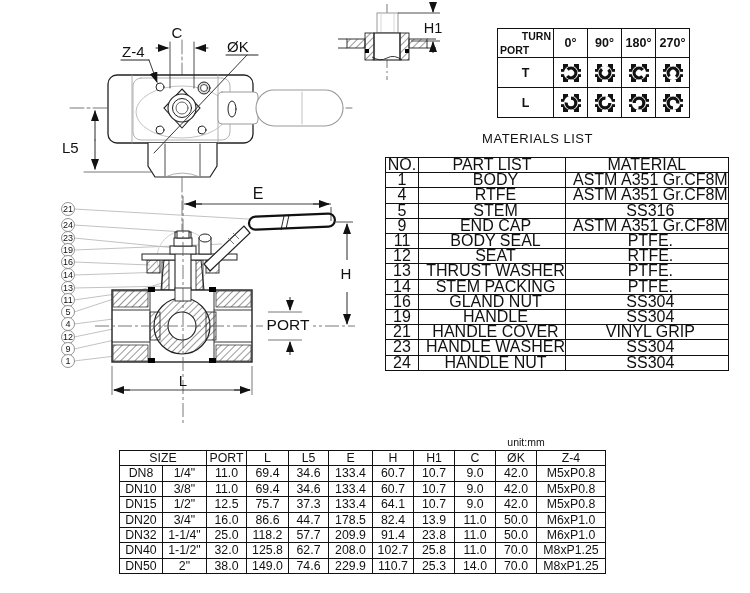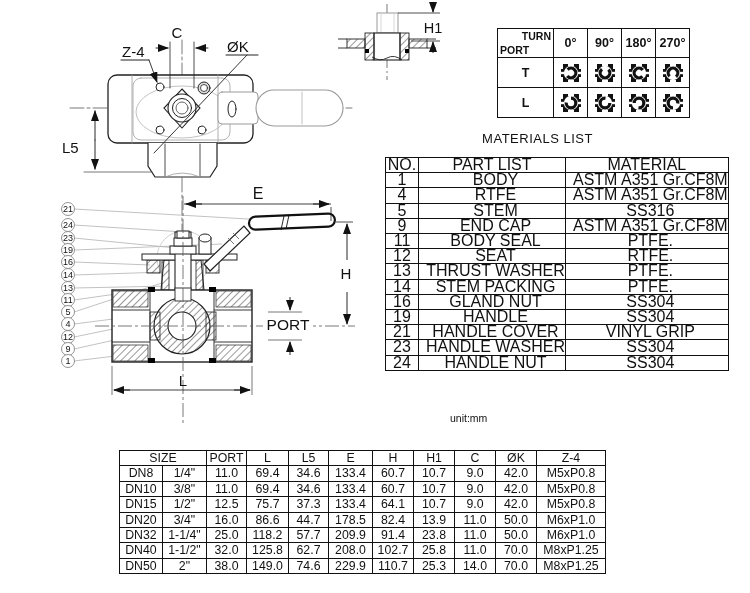--- a/index.html
+++ b/index.html
@@ -22,21 +22,21 @@
   .mat-title{position:absolute;left:385px;top:131px;width:305px;text-align:center;font-size:13px;letter-spacing:.5px;}
   .mat-table{position:absolute;left:385px;top:157px;border-collapse:collapse;table-layout:fixed;}
   .mat-table th,.mat-table td{border:1.2px solid #111;font-size:16px;font-weight:normal;
         height:14.2px;line-height:14.2px;padding:0;background:#fff;white-space:nowrap;}
   .mat-table th{text-align:center;}
   .mat-table td:first-child{text-align:center;}
   .mat-table td{text-align:center;padding-left:7px;}
   .mat-table td:first-child{padding-left:0;}
   
   .dim-title{position:absolute;left:280px;top:419px;width:200px;text-align:center;font-size:16px;letter-spacing:.5px;}
-  .dim-unit{position:absolute;left:450px;top:412px;width:152px;text-align:left;font-size:10.5px;}
+  .dim-unit{position:absolute;left:450px;top:436px;width:152px;text-align:center;font-size:10.5px;}
   .dim-table{position:absolute;left:119px;top:450px;border-collapse:collapse;table-layout:fixed;}
   .dim-table th,.dim-table td{border:1.2px solid #111;font-size:12.3px;font-weight:normal;
         height:14.4px;line-height:14.4px;padding:0;text-align:center;background:#fff;white-space:nowrap;}
 </style>
 </head>
 <body>
 
 <div id="page">
 
   <svg width="750" height="593" viewBox="0 0 750 593" style="position:absolute;left:0;top:0">

